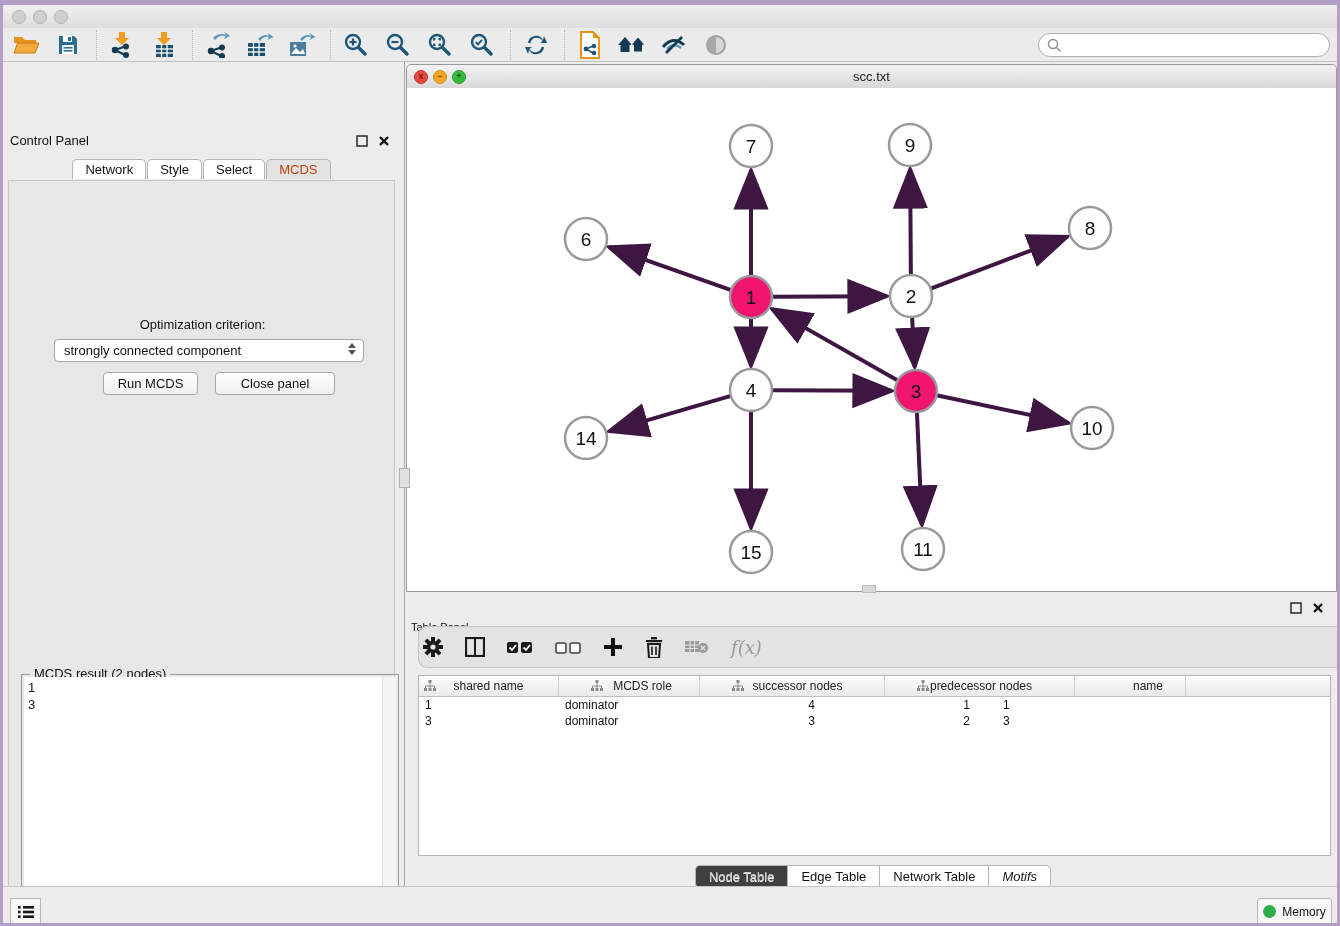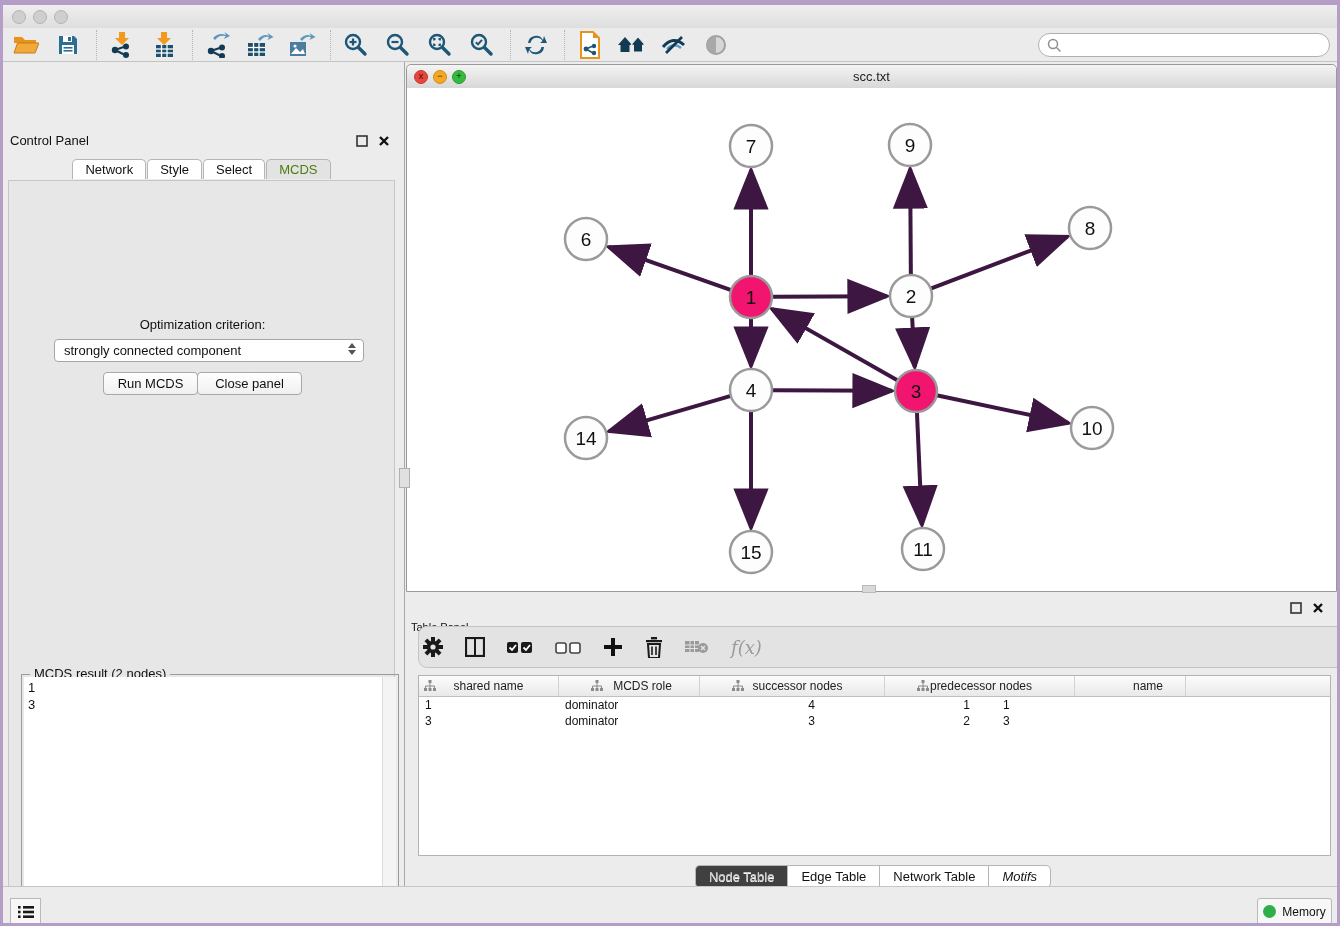--- a/index.html
+++ b/index.html
@@ -22,33 +22,33 @@
     border:1px solid #b0b0b0;border-radius:12px;display:flex;align-items:center;padding-left:8px;box-sizing:border-box;}
   
   #control-panel{left:0;top:62px;width:404px;height:824px;background:#ececec;}
   #cp-divider{left:404px;top:62px;width:1px;height:824px;background:#a8a8a8;}
   #cp-splitter{left:399px;top:468px;width:9px;height:18px;background:#e0e0e0;border:1px solid #b0b0b0;z-index:5;}
   #cp-title{left:10px;top:71px;font-size:13px;color:#111;}
   .panel-ctl{display:flex;gap:10px;position:absolute;right:14px;top:73px;}
   .tabs-row{display:flex;justify-content:center;position:absolute;left:0;width:404px;top:97px;}
   .tab{font-size:13px;padding:2px 12px;background:#fff;border:1px solid #b5b5b5;border-bottom:none;
        border-radius:5px 5px 0 0;margin-right:1px;color:#111;}
-  .tab.active{background:#e3e3e3;color:#4d7c0f;}
+  .tab.active{background:#e3e3e3;color:#c2410c;}
   #cp-body{left:8px;top:118px;width:387px;height:760px;background:#e7e7e7;border:1px solid #c6c6c6;box-sizing:border-box;}
   #opt-label{left:0;width:387px;top:136px;text-align:center;font-size:13px;color:#111;}
   #criterion-select{left:45px;top:158px;width:310px;height:23px;background:#fff;border:1px solid #a6a6a6;border-radius:4px;
     display:flex;align-items:center;font-size:13px;padding-left:9px;box-sizing:border-box;color:#111;}
   .spin{position:absolute;right:7px;top:3px;display:flex;flex-direction:column;gap:2px;}
   .spin i{width:0;height:0;border-left:4px solid transparent;border-right:4px solid transparent;display:block;}
   .spin .up{border-bottom:5px solid #555;}
   .spin .dn{border-top:5px solid #555;}
   .btn{background:linear-gradient(#ffffff,#f0f0f0);border:1px solid #a8a8a8;border-radius:4px;font-size:13px;
        color:#111;display:flex;align-items:center;justify-content:center;box-sizing:border-box;}
   #run-btn{left:94px;top:191px;width:95px;height:23px;}
-  #closep-btn{left:188px;top:191px;width:105px;height:23px;}
+  #closep-btn{left:206px;top:191px;width:120px;height:23px;}
   #mcds-fieldset{left:12px;top:493px;width:378px;height:379px;border:1px solid #9a9a9a;box-sizing:border-box;}
   #mcds-legend{position:absolute;left:8px;top:-9px;background:#e7e7e7;padding:0 4px;font-size:13px;color:#111;}
   #mcds-text{position:absolute;left:2px;top:2px;right:15px;bottom:2px;background:#fff;font-size:13px;color:#111;
     padding:2px 4px;line-height:17px;}
   #mcds-scroll{position:absolute;top:2px;right:2px;width:13px;bottom:2px;background:#f4f4f4;border-left:1px solid #ddd;}
   
   #net-frame{left:406px;top:64px;width:931px;height:528px;border:1px solid #999;border-radius:5px 5px 0 0;
     background:#fff;box-sizing:border-box;}
   #net-titlebar{position:absolute;left:0;top:0;right:0;height:23px;background:linear-gradient(#f4f4f4,#d8d8d8);
     border-bottom:1px solid #b5b5b5;border-radius:5px 5px 0 0;display:flex;align-items:center;padding-left:7px;}

